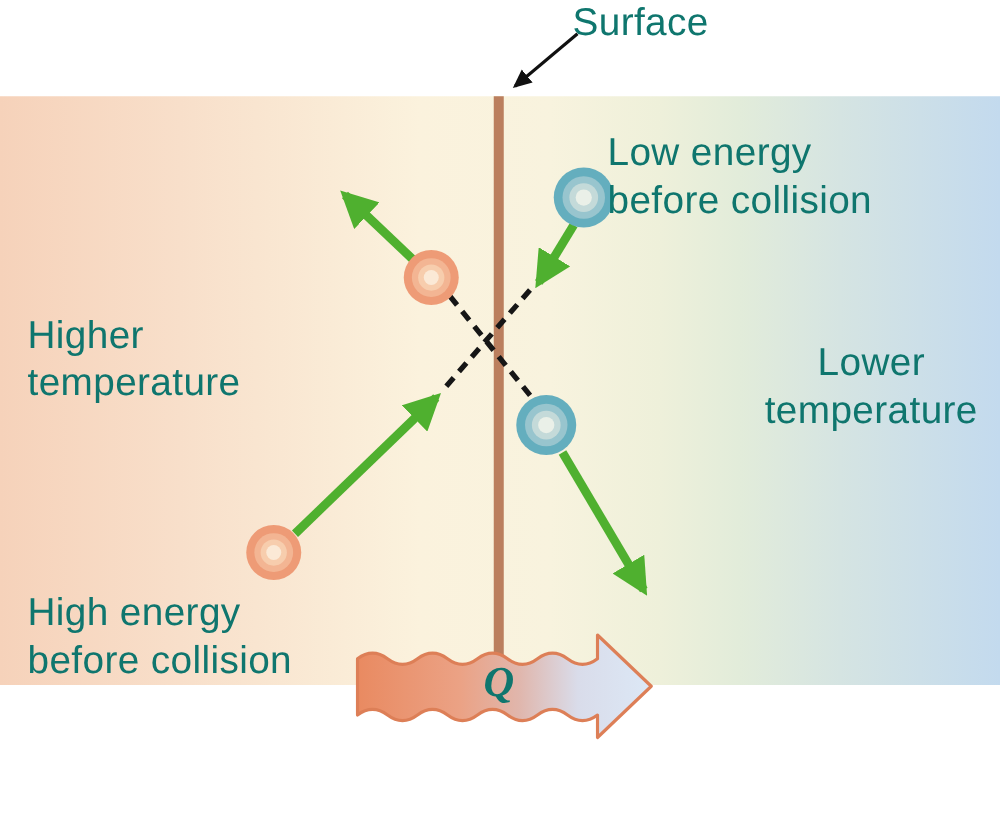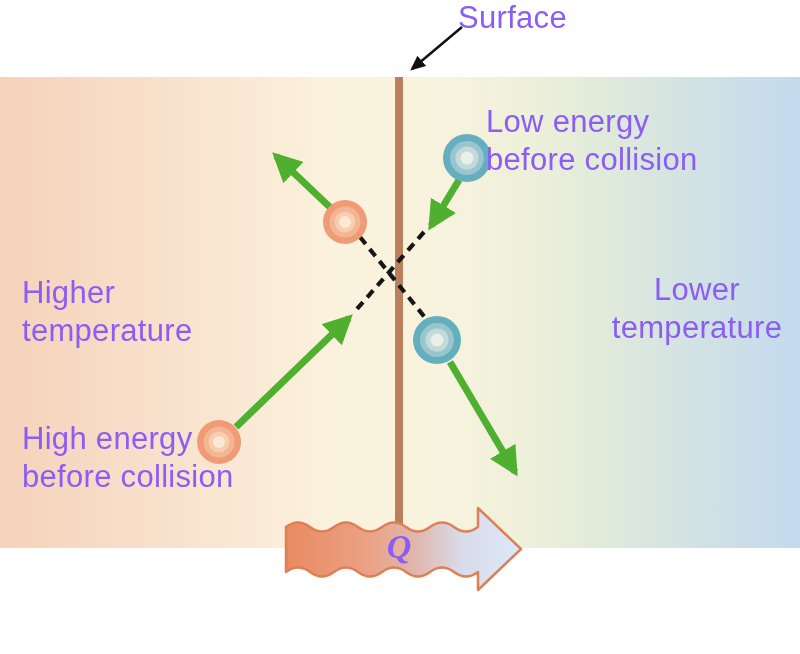--- a/index.html
+++ b/index.html
@@ -6,31 +6,31 @@
   .stage{
     position:relative;
     width:800px;height:654px;
     background:#ffffff;
     overflow:hidden;
     font-family:"Liberation Sans", sans-serif;
   }
   .stage svg{position:absolute;left:0;top:0;}
   .label{
     position:absolute;
-    color:#8b5cf6;
+    color:#0f766e;
     font-size:31px;
     line-height:38px;
     white-space:pre-line;
     letter-spacing:0.3px;
   }
   .label.surface{left:458px;top:1px;line-height:34px;}
-  .label.higher{left:22px;top:249px;margin-top:25px;}
+  .label.higher{left:22px;top:249px;}
   .label.lower{left:603px;top:259px;width:188px;text-align:center;margin-top:12px;}
   .label.lowenergy{left:486px;top:103px;}
-  .label.highenergy{left:22px;top:420px;}
+  .label.highenergy{left:22px;top:471px;}
   .label.heatcaption{left:300px;top:584px;width:200px;text-align:center;font-size:30px;line-height:35px;}
   .label.qsym{
     left:377px;top:528px;width:44px;text-align:center;
     font-family:"Liberation Serif", serif;
     font-style:italic;font-weight:bold;
     font-size:34px;line-height:38px;letter-spacing:0;
   }
 </style>
 </head>
 <body>

